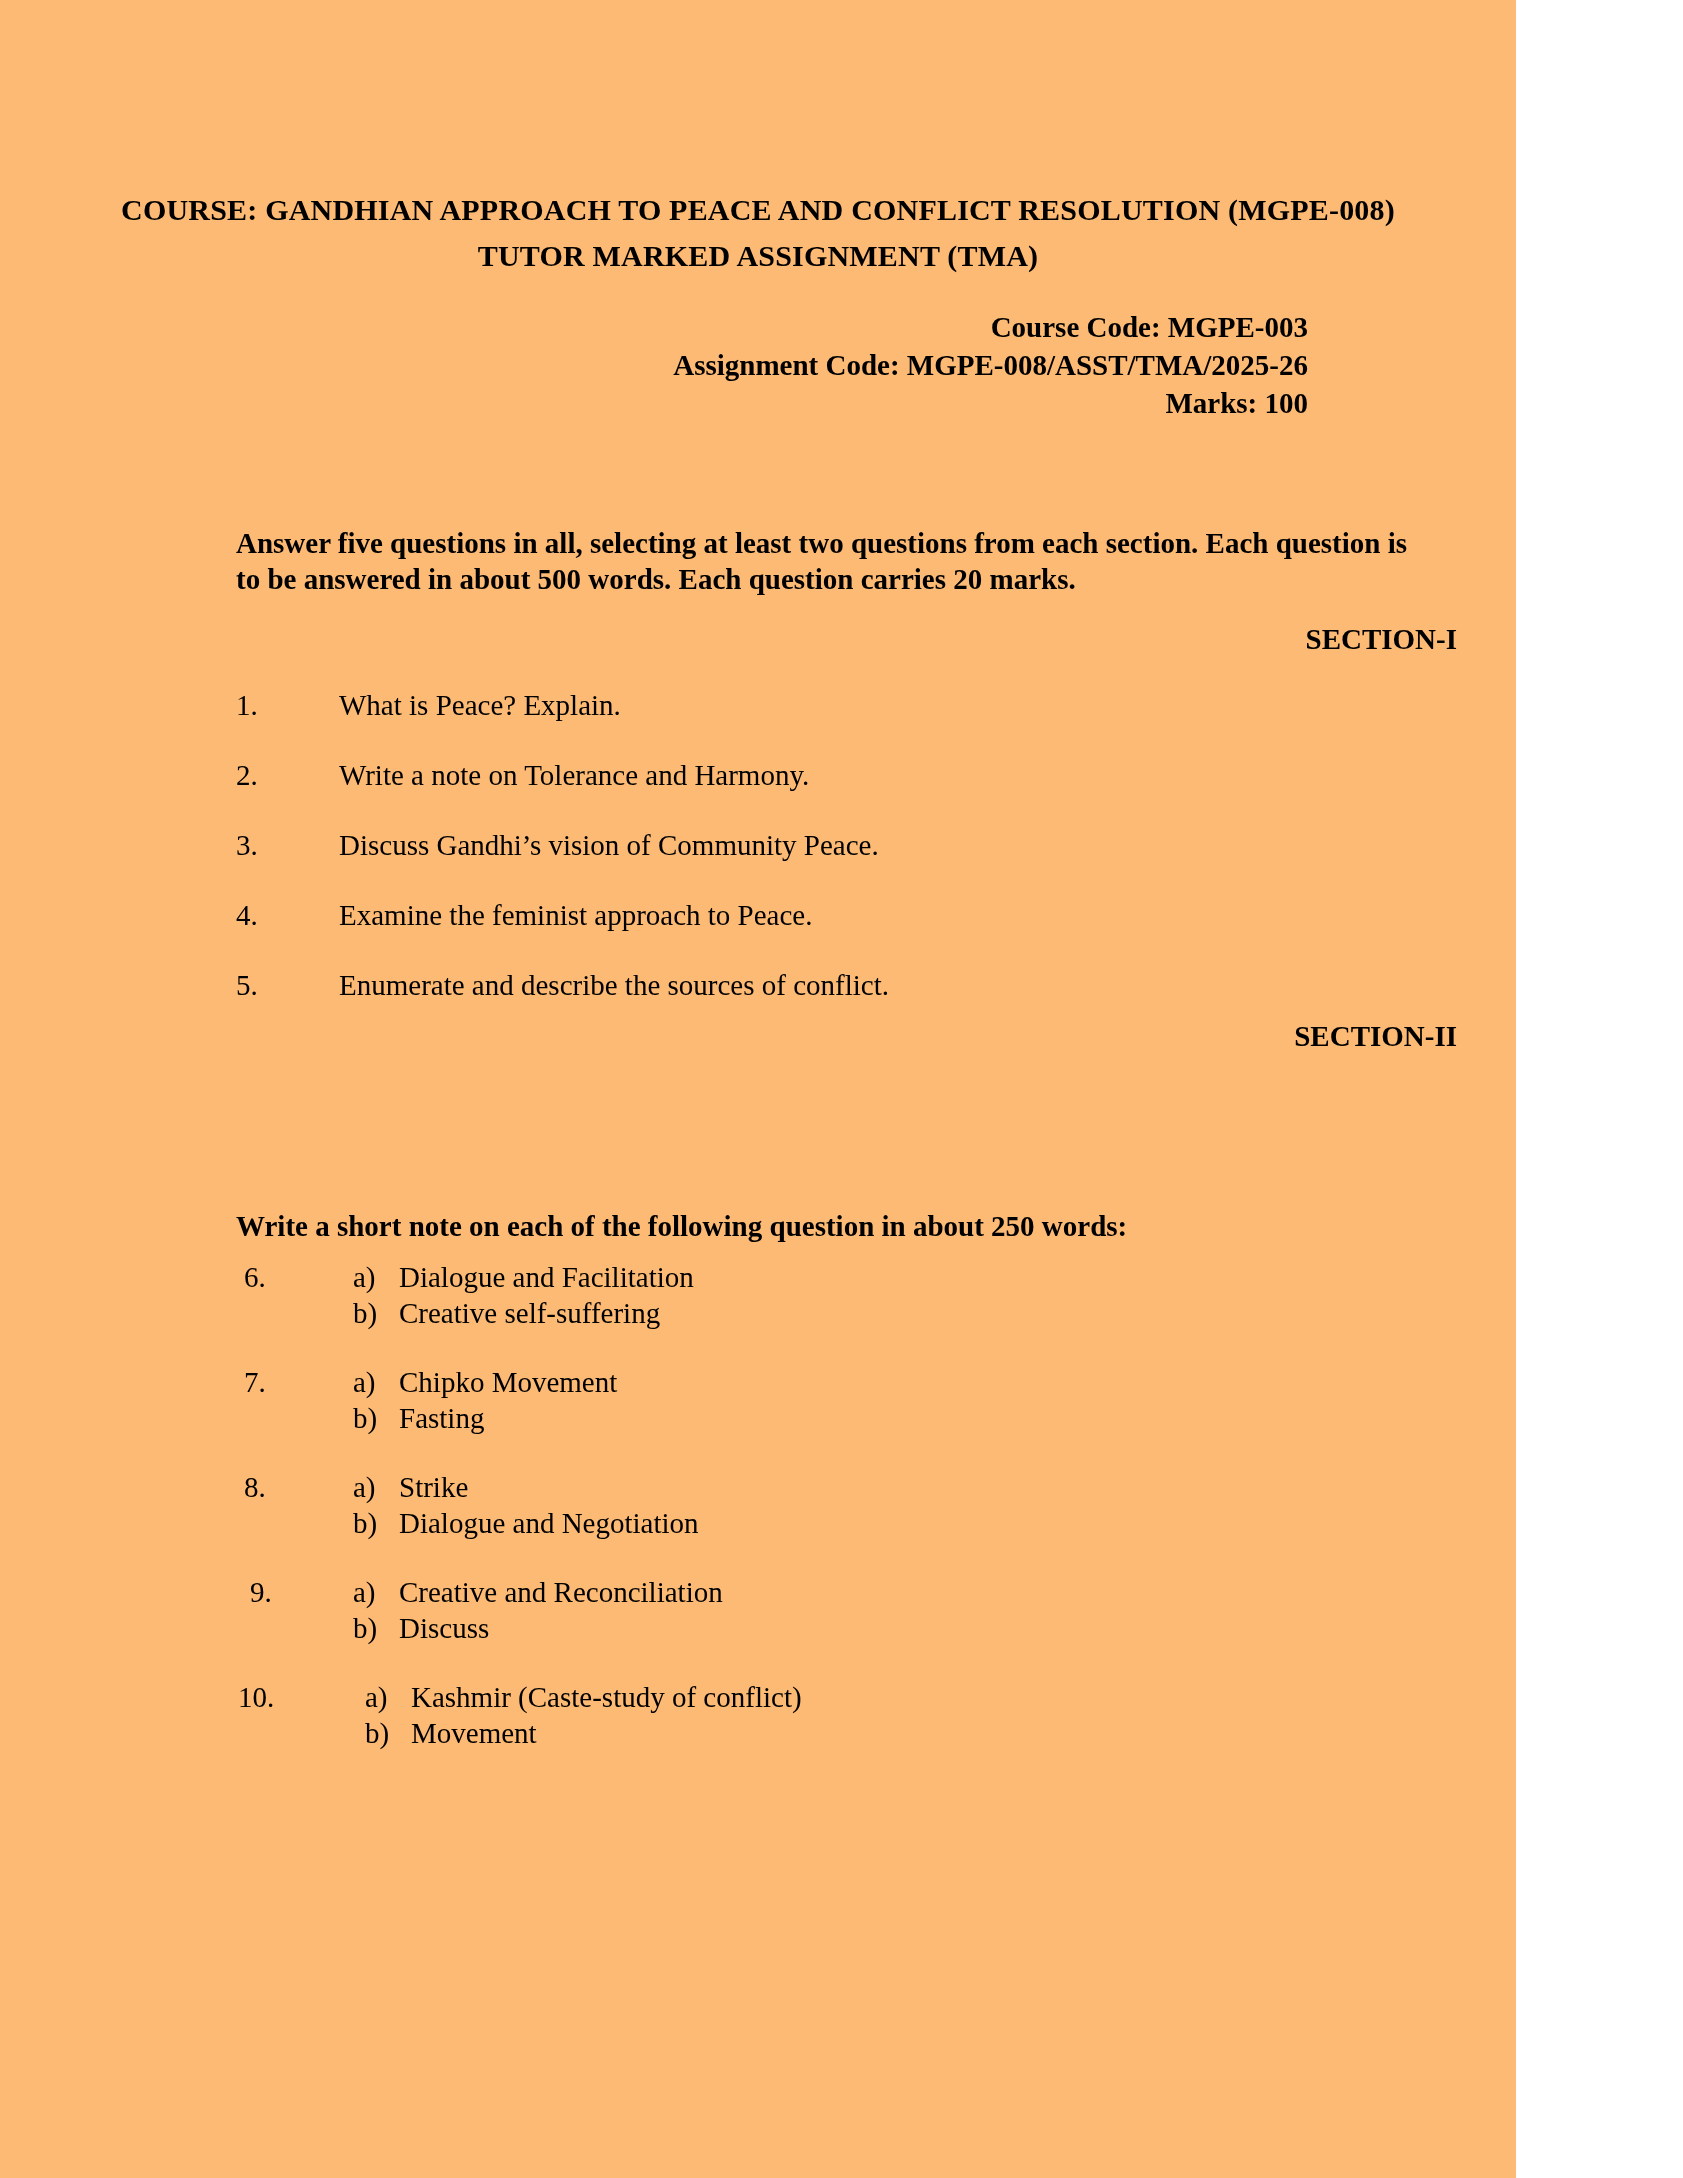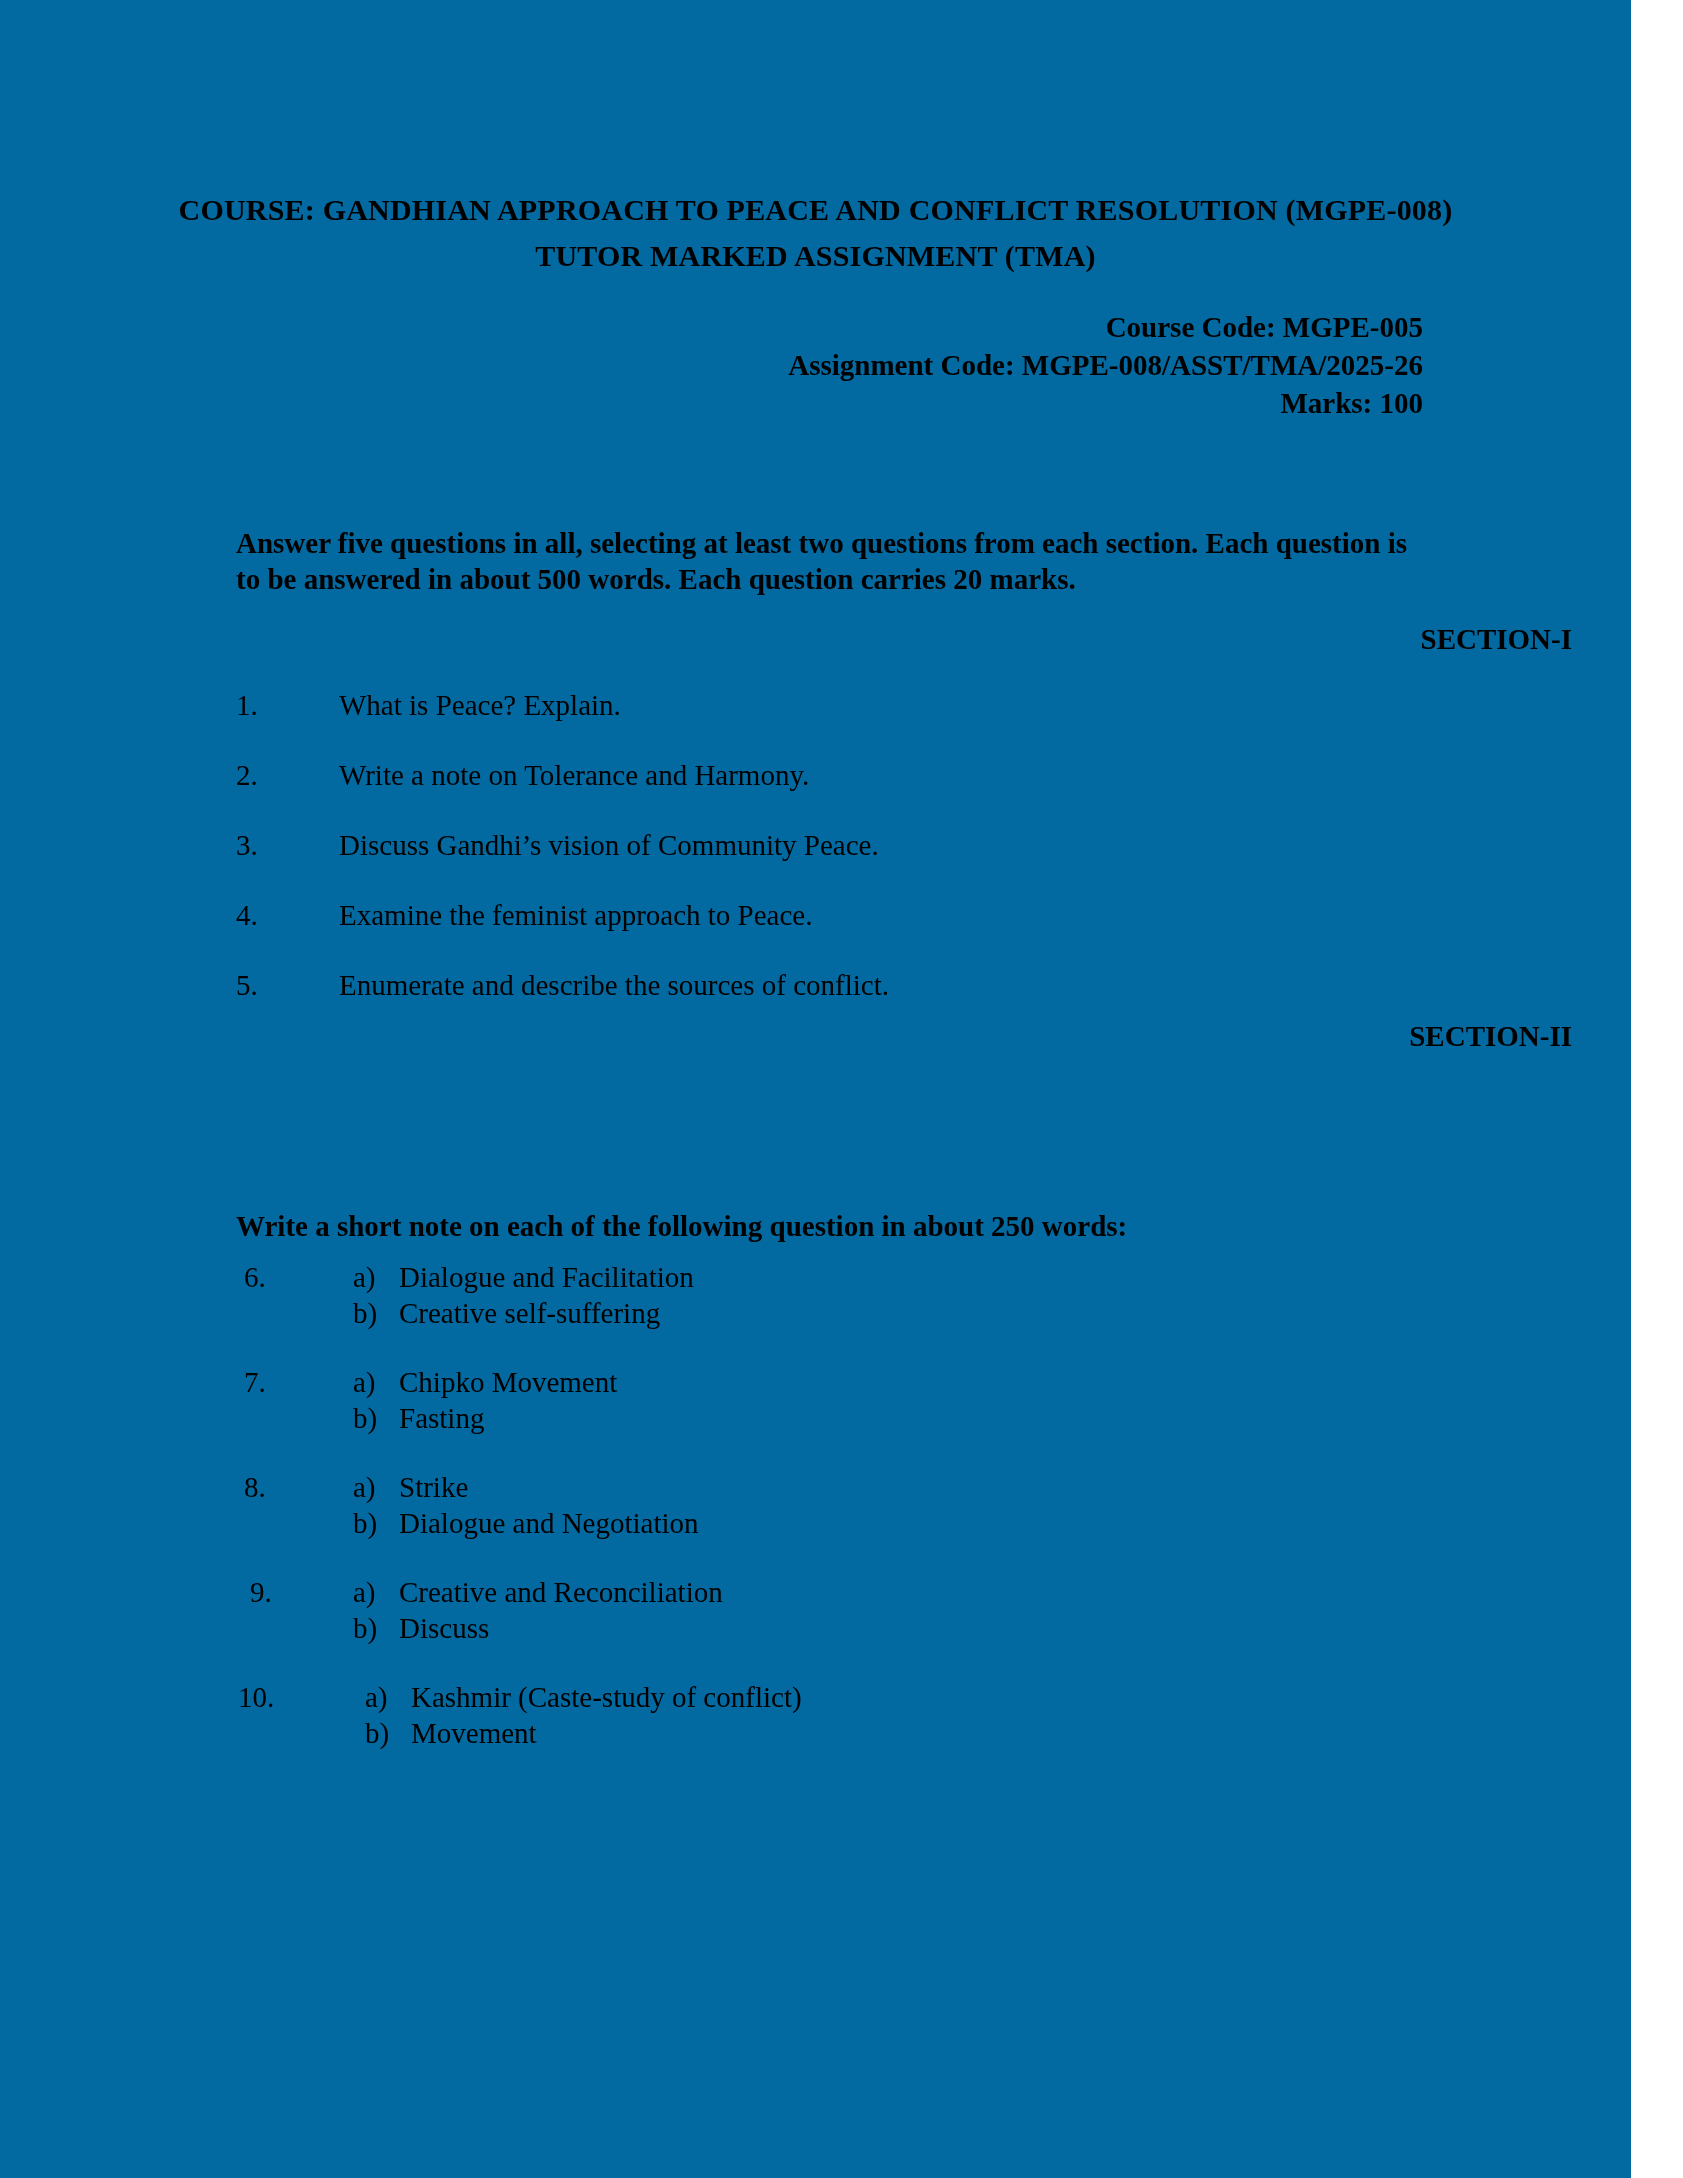--- a/index.html
+++ b/index.html
@@ -2,23 +2,23 @@
 <html><head>
 <meta charset="utf-8">
 <style>
   html, body {
     margin: 0;
     padding: 0;
     background: #ffffff;
   }
   .page {
     position: relative;
-    width: 1631px;
+    width: 1516px;
     height: 2178px;
-    background: #0369a1;
+    background: #fdba74;
     color: #000000;
     font-family: "Liberation Serif", serif;
     font-size: 29px;
     overflow: hidden;
   }
   .title-block {
     position: absolute;
     top: 187px;
     left: 0;
     right: 0;
@@ -113,21 +113,21 @@
 <body>
 
 <div class="page">
 
   <div class="title-block">
     <div>COURSE: GANDHIAN APPROACH TO PEACE AND CONFLICT RESOLUTION (MGPE-008)</div>
     <div>TUTOR MARKED ASSIGNMENT (TMA)</div>
   </div>
 
   <div class="codes-block">
-    <div>Course Code: MGPE-005</div>
+    <div>Course Code: MGPE-003</div>
     <div>Assignment Code: MGPE-008/ASST/TMA/2025-26</div>
     <div>Marks: 100</div>
   </div>
 
   <div class="instructions">
     <div>Answer five questions in all, selecting at least two questions from each section. Each question is</div>
     <div>to be answered in about 500 words. Each question carries 20 marks.</div>
   </div>
 
   <div class="section-heading s1-heading">SECTION-I</div>

